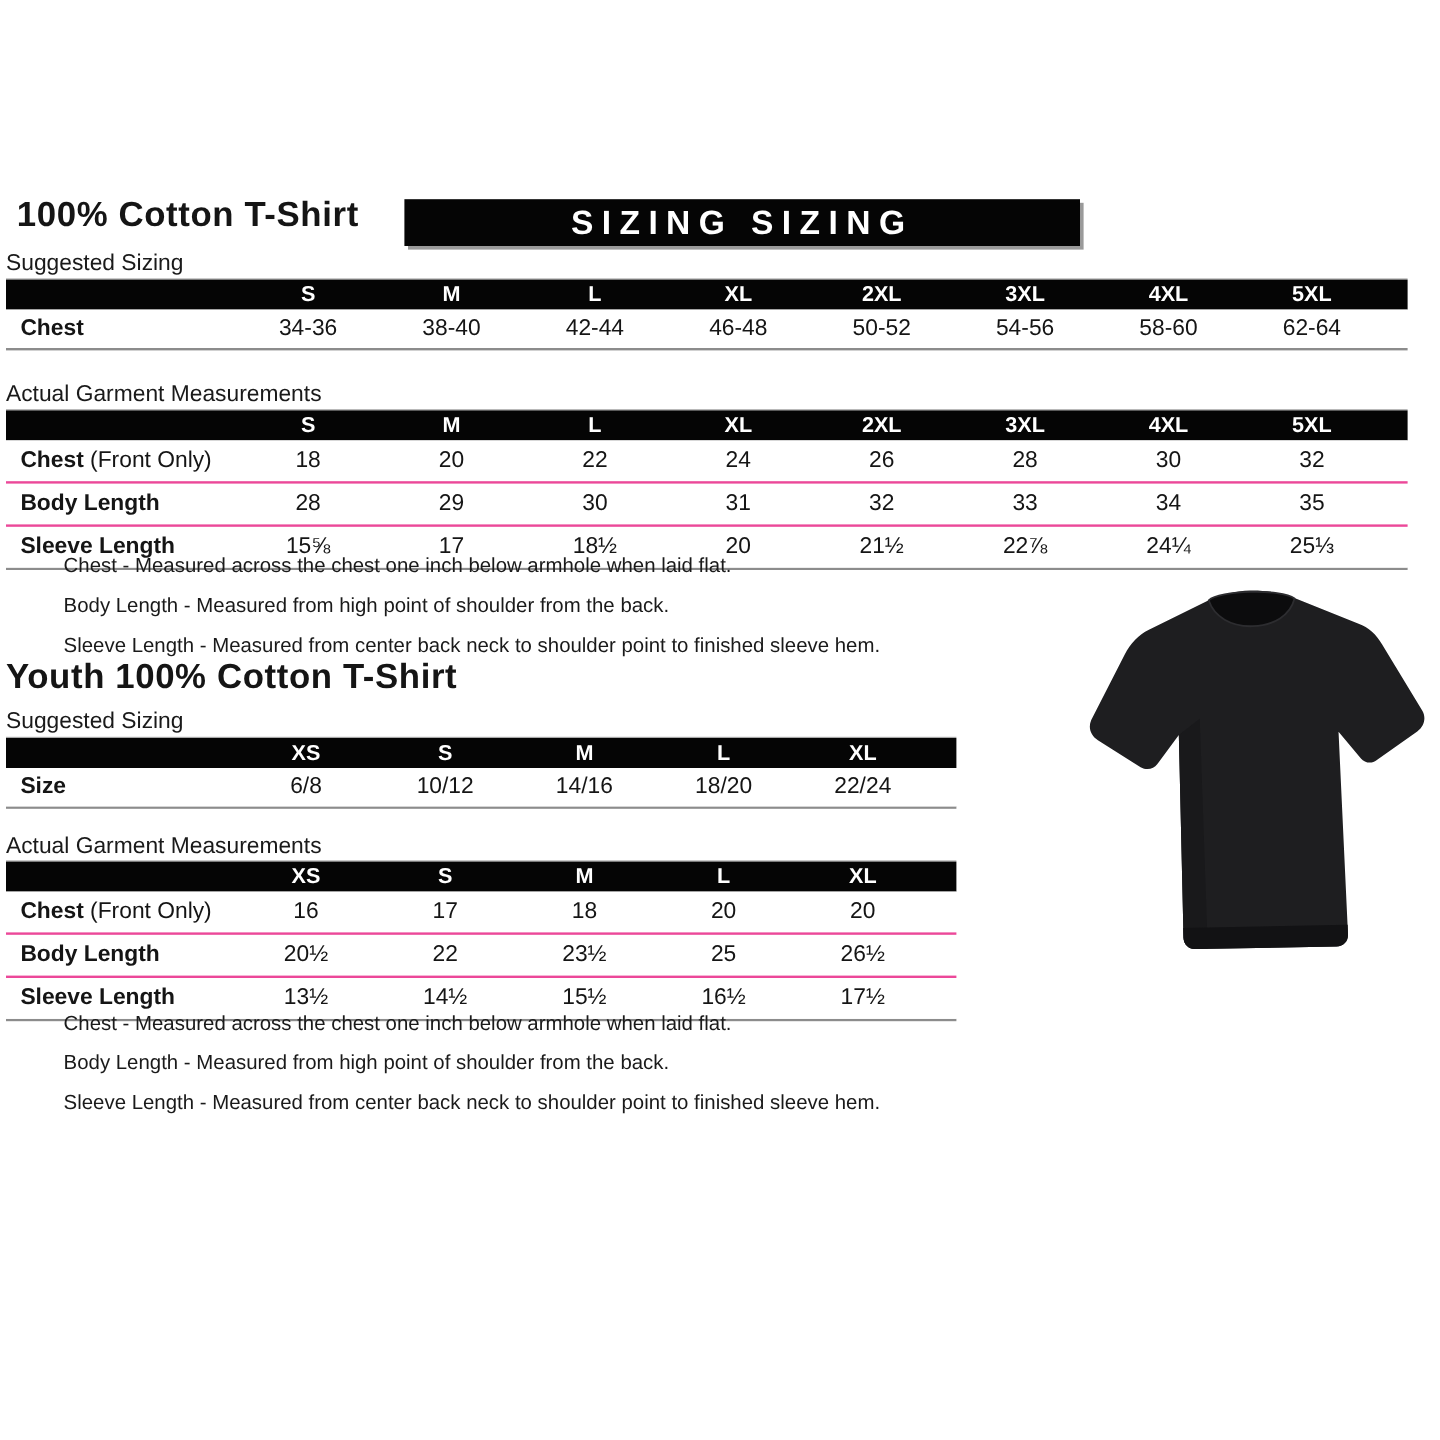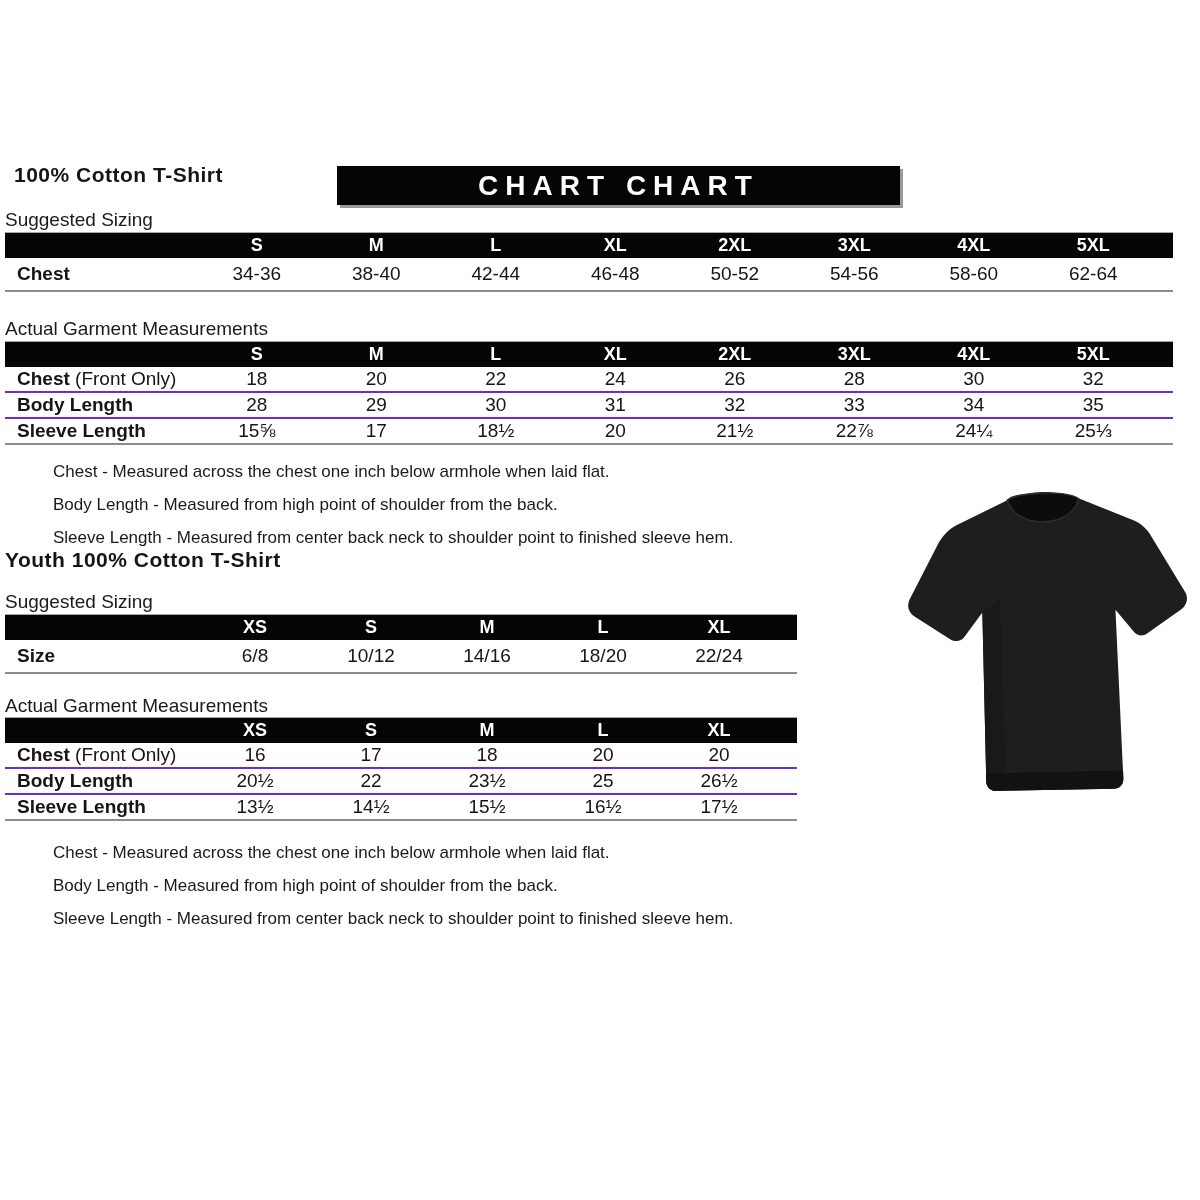--- a/index.html
+++ b/index.html
@@ -1,47 +1,47 @@
 <!DOCTYPE html>
 <html><head>
 <meta charset="utf-8">
 <style>
   html,body{margin:0;padding:0;}
   body{width:1200px;height:1200px;background:#fff;}
   .page{position:relative;width:1200px;height:1200px;background:#fff;overflow:hidden;
         font-family:"Liberation Sans", sans-serif;color:#151515;}
-  .h-title{position:absolute;left:14px;font-size:21px;font-weight:bold;letter-spacing:0.5px;}
+  .h-title{position:absolute;left:14px;font-size:29px;font-weight:bold;letter-spacing:0.5px;}
   .banner{position:absolute;left:337px;top:166px;width:563px;height:39px;background:#050505;
           display:flex;align-items:center;justify-content:center;box-shadow:3px 3px 0 #9a9a9a;}
   .banner-text{color:#fff;font-weight:bold;font-size:28px;letter-spacing:7px;}
   .sec-label{position:absolute;left:5px;font-size:19px;color:#1a1a1a;text-align:right;}
   .tbl{position:absolute;left:5px;border-top:1px solid #a8a8a8;border-bottom:2px solid #8c8c8c;}
   .tbl-adult{width:1168px;}
   .tbl-youth{width:792px;}
   .thead{display:flex;align-items:center;background:#050505;height:25px;padding-right:20px;}
   .thead .cell{color:#fff;font-weight:bold;font-size:18px;}
-  .trow{display:flex;align-items:center;height:24px;padding-right:20px;font-size:19px;background:#fff;}
+  .trow{display:flex;align-items:center;height:34px;padding-right:20px;font-size:19px;background:#fff;}
   .trow.tall{height:32px;}
-  .trow + .trow{border-top:2px solid #6d28d9;}
+  .trow + .trow{border-top:2px solid #ec4899;}
   .lbl{width:192px;padding-left:12px;box-sizing:border-box;font-weight:bold;white-space:nowrap;}
   .lbl .sfx{font-weight:normal;}
   .cell{flex:1;text-align:center;}
   .notes{position:absolute;left:13px;font-size:17px;color:#1a1a1a;}
   .notes div{margin-bottom:13px;white-space:nowrap;margin-left:40px;}
   .tee{position:absolute;left:898px;top:476px;width:298px;height:332px;}
 </style>
 </head>
 <body>
 
 <div class="page">
 
   <div class="h-title" style="top:163px">100% Cotton T-Shirt</div>
 
   <div class="banner">
-    <span class="banner-text">CHART CHART</span>
+    <span class="banner-text">SIZING SIZING</span>
   </div>
 
   <div class="sec-label" style="top:209px">Suggested Sizing</div>
 
   <div class="tbl tbl-adult" style="top:232px">
     <div class="thead">
       <div class="lbl"></div>
       <div class="cell">S</div>
       <div class="cell">M</div>
       <div class="cell">L</div>

